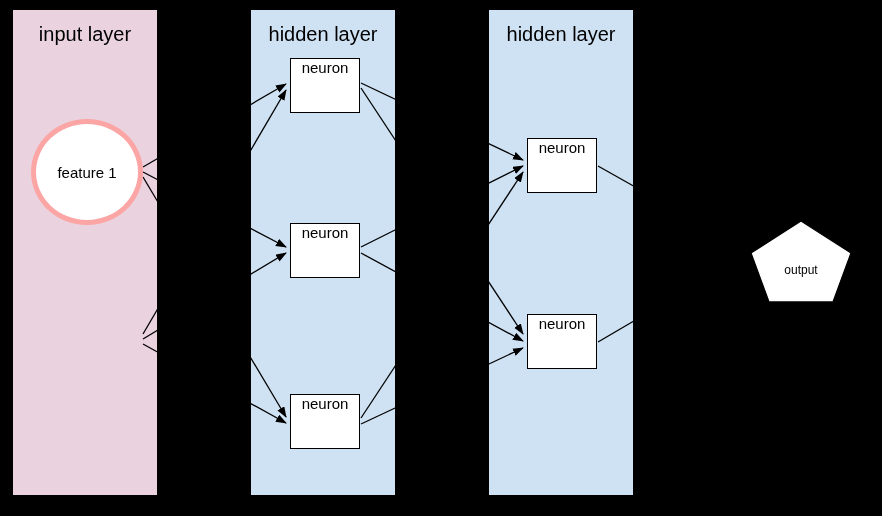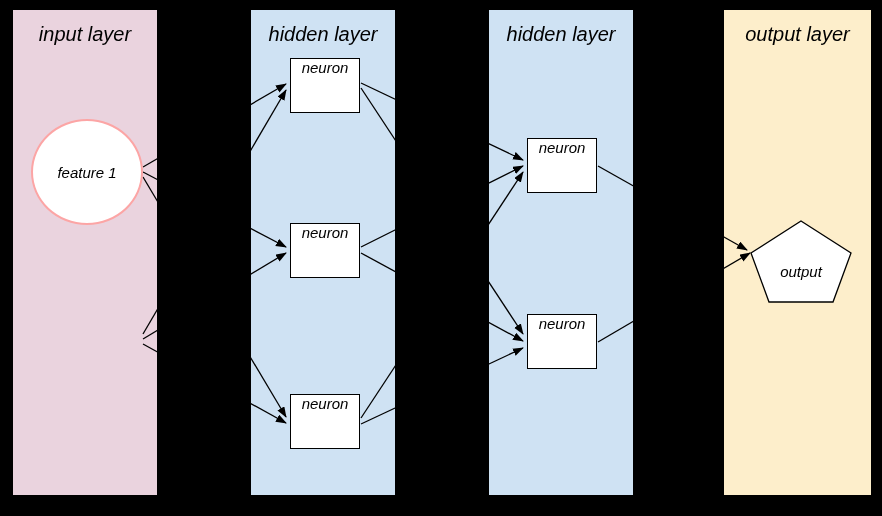--- a/index.html
+++ b/index.html
@@ -7,21 +7,20 @@
     padding: 0;
     background: #000;
     font-family: "Liberation Sans", "DejaVu Sans", sans-serif;
   }
   #canvas {
     position: relative;
     width: 882px;
     height: 516px;
     background: #000;
     overflow: hidden;
-    font-style: italic;
   }
   .panel {
     position: absolute;
     top: 10px;
     height: 485px;
   }
   .panel-title {
     position: absolute;
     top: 12px;
     left: 0;
@@ -29,21 +28,21 @@
     text-align: center;
     font-size: 20px;
     color: #000;
     line-height: 1.2;
   }
   .node-circle {
     position: absolute;
     width: 112px;
     height: 106px;
     background: #fff;
-    border: 2px solid #fca5a5;
+    border: 5px solid #fca5a5;
     border-radius: 50%;
     display: flex;
     align-items: center;
     justify-content: center;
     font-size: 15px;
     color: #000;
     box-sizing: border-box;
   }
   .node-rect {
     position: absolute;
@@ -53,21 +52,21 @@
     border: 1px solid #000;
     display: flex;
     justify-content: center;
     font-size: 15px;
     color: #000;
     box-sizing: border-box;
   }
   .node-label-overlay {
     position: absolute;
     text-align: center;
-    font-size: 15px;
+    font-size: 12px;
     color: #000;
   }
   #edge-layer {
     position: absolute;
     left: 0;
     top: 0;
     width: 882px;
     height: 516px;
     pointer-events: none;
   }
@@ -91,23 +90,20 @@
 <div id="canvas">
 
   <div class="panel" id="panel-input" style="background-color: rgb(234, 211, 222);">
     <div class="panel-title">input layer</div>
   </div>
   <div class="panel" id="panel-hidden1" style="background-color: rgb(207, 226, 243);">
     <div class="panel-title">hidden layer</div>
   </div>
   <div class="panel" id="panel-hidden2" style="background-color: rgb(207, 226, 243);">
     <div class="panel-title">hidden layer</div>
-  </div>
-  <div class="panel" id="panel-output" style="background-color: rgb(253, 238, 203);">
-    <div class="panel-title">output layer</div>
   </div>
 
   <svg id="edge-layer" viewBox="0 0 882 516" xmlns="http://www.w3.org/2000/svg">
     <defs>
       <marker id="arrow" markerUnits="userSpaceOnUse" markerWidth="12" markerHeight="10" refX="10" refY="4" orient="auto">
         <path d="M0,0 L11,4 L0,8 Z" fill="#000"></path>
       </marker>
     </defs>
     <g stroke="#000" stroke-width="1.3" fill="none">
       <line x1="143" y1="167" x2="286" y2="84" marker-end="url(#arrow)"></line>

